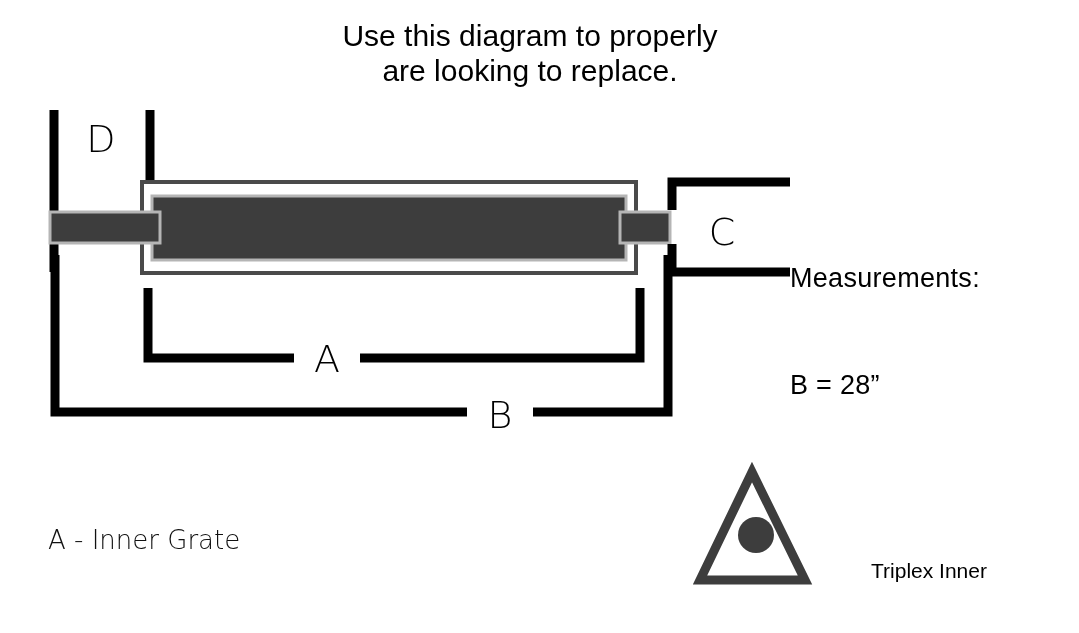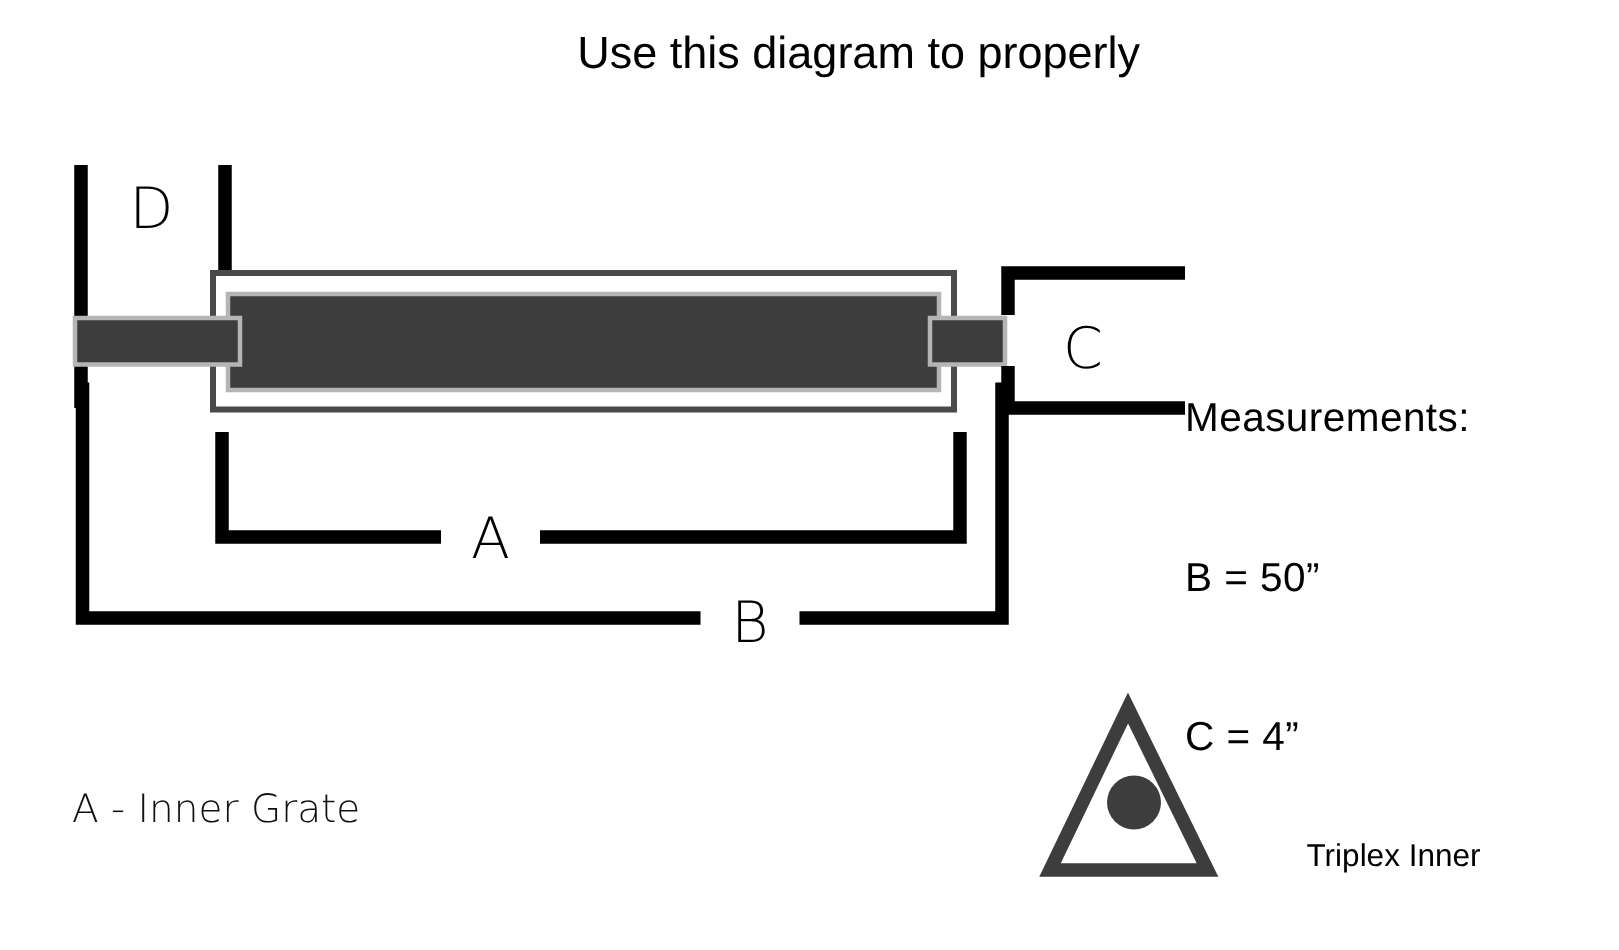--- a/index.html
+++ b/index.html
@@ -28,21 +28,21 @@
     position: absolute;
     left: 300px;
     top: 18px;
     width: 460px;
     text-align: center;
     font-family: "Liberation Sans", sans-serif;
     font-size: 30px;
     line-height: 35px;
     color: #000;
   }
-  .title-line { display: block; white-space: pre; text-align: right; }
+  .title-line { display: block; white-space: pre; }
 
   
   .measurements {
     position: absolute;
     left: 790px;
     top: 190px;
     font-family: "Liberation Sans", sans-serif;
     font-size: 27px;
     line-height: 35.5px;
     color: #000;
@@ -130,26 +130,26 @@
     </g>
 
     <g>
       <polygon id="tri" points="752,472 805,580 700,580" fill="none" stroke="#3d3d3d" stroke-width="9" stroke-linejoin="miter"></polygon>
       <circle id="tri-dot" cx="756" cy="535" r="18" fill="#3d3d3d"></circle>
     </g>
   </svg>
 
   <div class="title-block">
     <span class="title-line">Use this diagram to properly</span>
+    <span class="title-line">are looking to replace.</span>
   </div>
 
   <div class="measurements">
     <span class="m-line">Measurements:</span>
-    <span class="m-line">B = 50”</span>
-    <span class="m-line">C = 4”</span>
+    <span class="m-line">B = 28”</span>
     
     
   </div>
 
   <div class="legend">
     <span class="l-line">A - Inner Grate</span>
     
     
     
   </div>

